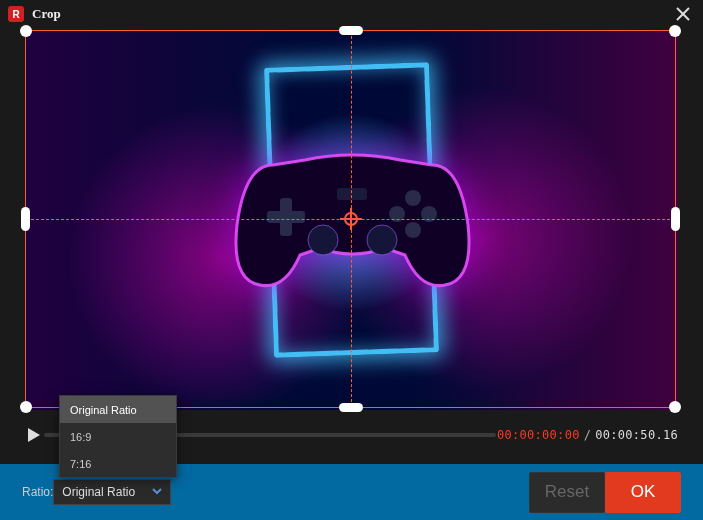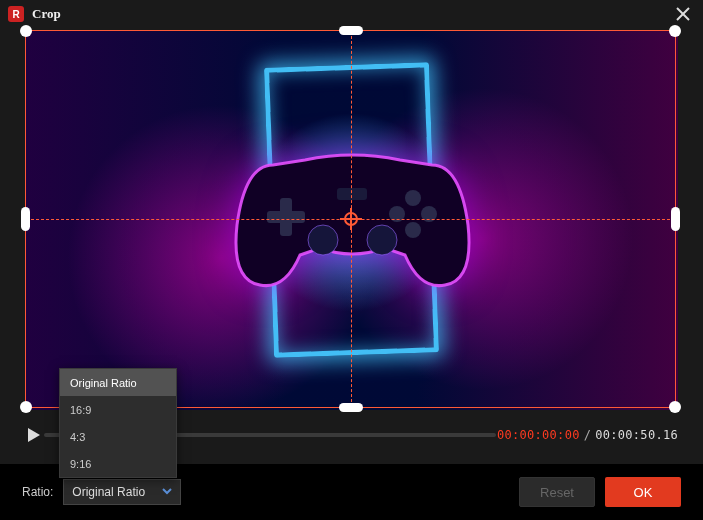--- a/index.html
+++ b/index.html
@@ -144,46 +144,45 @@
     font-family: Consolas, monospace;
   }
   .tc-cur { color: #ff3a20; }
   .tc-sep { color: #aaa; margin: 0 4px; }
   .tc-dur { color: #ddd; }
 
   .bottom-bar {
     position: absolute;
     left: 0; bottom: 0;
     width: 100%; height: 56px;
-    background: #000000;
+    background: #0369a1;
     display: flex; align-items: center;
     padding: 0 22px;
-    gap: 10px;
   }
   .ratio-label { font-size: 12px; color: #ccc; }
   .ratio-select {
     width: 118px; height: 26px;
     background: #2a2a2a;
     border: 1px solid #444;
     display: flex; align-items: center;
     padding: 0 8px;
     font-size: 12px;
     color: #ddd;
     cursor: pointer;
     position: relative;
   }
   .ratio-select .chev {
     margin-left: auto;
   }
   .ratio-select .chev svg { width: 10px; height: 10px; stroke: #5a8ed6; stroke-width: 2; fill: none; }
   .spacer { flex: 1; }
   .btn {
-    min-width: 76px; height: 30px;
-    display: flex; align-items: center; justify-content: center;
-    font-size: 13px;
+    min-width: 76px; height: 41px;
+    display: flex; align-items: center; justify-content: center;
+    font-size: 17px;
     border-radius: 2px;
     cursor: pointer;
   }
   .btn-reset {
     background: #2b2b2b;
     color: #666;
     border: 1px solid #333;
   }
   .btn-ok {
     background: #e23a1f;
@@ -281,15 +280,14 @@
     </span>
   </div>
   <div class="spacer"></div>
   <div class="btn btn-reset">Reset</div>
   <div class="btn btn-ok">OK</div>
 </div>
 
 <div class="dropdown">
   <div class="dd-item sel">Original Ratio</div>
   <div class="dd-item">16:9</div>
-  <div class="dd-item">4:3</div>
-  <div class="dd-item">9:16</div>
+  <div class="dd-item">7:16</div>
 </div>
 
 </body></html>

